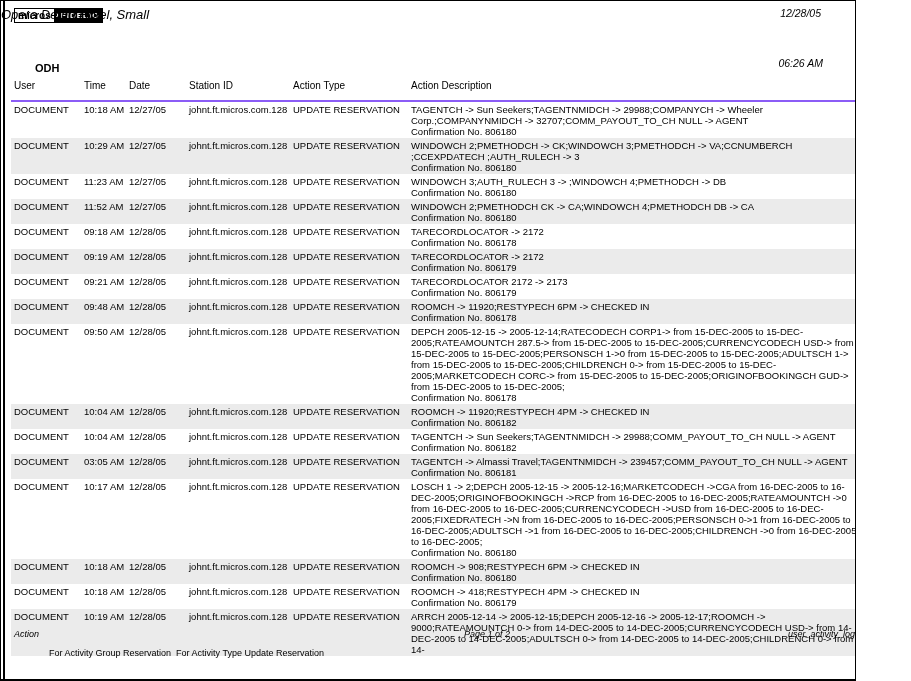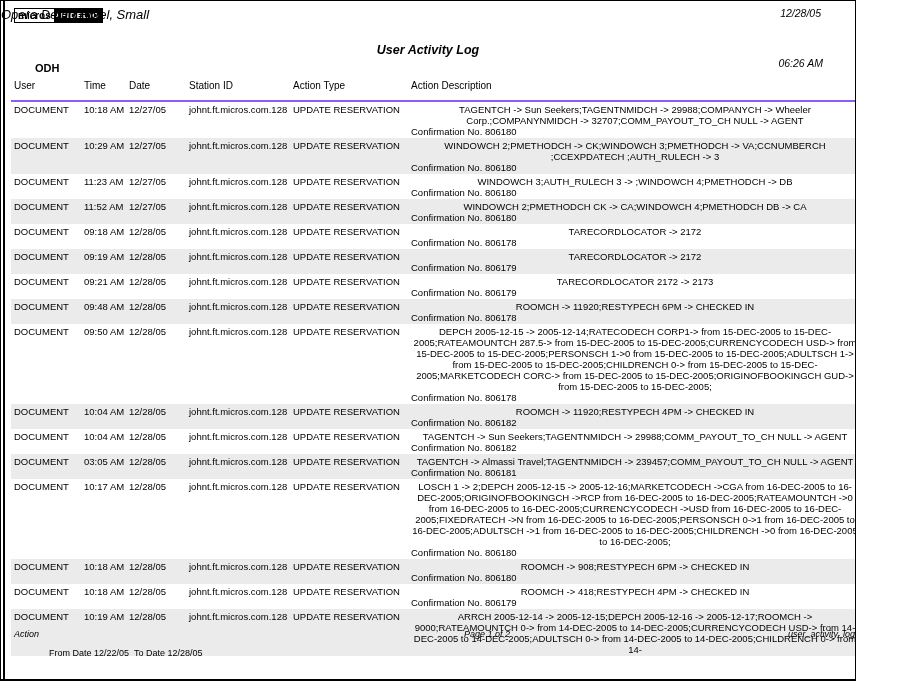--- a/index.html
+++ b/index.html
@@ -40,21 +40,21 @@
     text-align:left; font-weight:normal; font-size:10px; padding:0 0 9px 0;
     border-bottom:2px solid #8b5cf6; white-space:nowrap;
   }
   .log-table th:first-child { padding-left:3px; }
   .log-table td {
     vertical-align:top; font-size:9.5px; line-height:11px; padding:2px 0 1px 0;
   }
   .log-table td.t-user { padding-left:3px; }
   .log-table td.t-nowrap { white-space:nowrap; overflow:visible; }
   .log-table tbody tr.shaded { background:#ebebeb; }
-  .desc { word-wrap:break-word; overflow-wrap:break-word;text-align:center; }
+  .desc { word-wrap:break-word; overflow-wrap:break-word; }
 
   
   .report-footer { position:absolute; left:0; top:626px; width:100%; font-size:9px; line-height:9.7px; }
   .filter-label { position:absolute; left:13px; top:3px; font-style:italic; }
   .filter-details { position:absolute; left:48px; top:3px; width:848px; white-space:pre-wrap; }
   .page-indicator { position:absolute; left:447px; top:3px; font-style:italic;margin-left:16px; }
   .report-file { position:absolute; right:0; top:3px; font-style:italic; }
 </style>
 </head>
 <body>
@@ -65,21 +65,20 @@
   <div class="report-header">
     <div class="logo">
       <span class="logo-micros">micros</span>
       <span class="logo-fidelio">
           <span class="logo-arrow">›</span>
           <span>FIDELIO</span>
         </span>
     </div>
     <div class="property-code">ODH</div>
     <div class="hotel-name">Opera Demo Hotel, Small</div>
-    <div class="report-title">User Activity Log</div>
     <div class="run-date">12/28/05</div>
     <div class="run-time">06:26 AM</div>
   </div>
 
   <table class="log-table">
     <colgroup>
       <col class="c-user">
         <col class="c-time">
         <col class="c-date">
       <col class="c-station">
@@ -272,21 +271,20 @@
         <div class="desc">ARRCH 2005-12-14 -&gt; 2005-12-15;DEPCH 2005-12-16 -&gt; 2005-12-17;ROOMCH -&gt; 9000;RATEAMOUNTCH 0-&gt; from 14-DEC-2005 to 14-DEC-2005;CURRENCYCODECH USD-&gt; from 14-DEC-2005 to 14-DEC-2005;ADULTSCH 0-&gt; from 14-DEC-2005 to 14-DEC-2005;CHILDRENCH 0-&gt; from 14-</div>
 
       </td>
     </tr>
       </tbody>
   </table>
 
   <div class="report-footer">
     <div class="filter-label">Action</div>
     <div class="filter-details">
-      <div>From Date 12/22/05  To Date 12/28/05</div>
       <div>For Activity Group Reservation  For Activity Type Update Reservation</div>
       
       
       
     </div>
     <div class="page-indicator">Page 1 of 2</div>
     <div class="report-file">user_activity_log</div>
   </div>
 </div>
 

